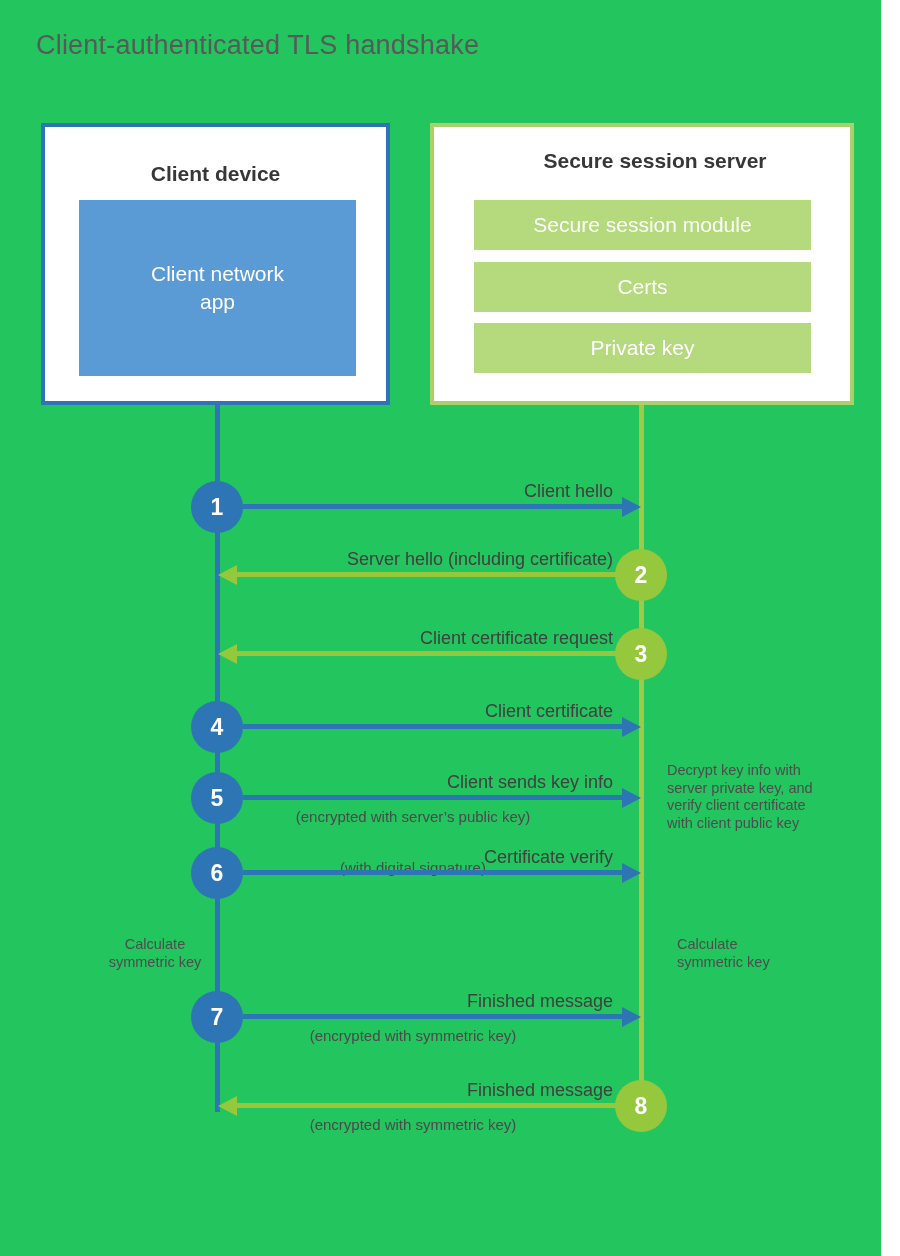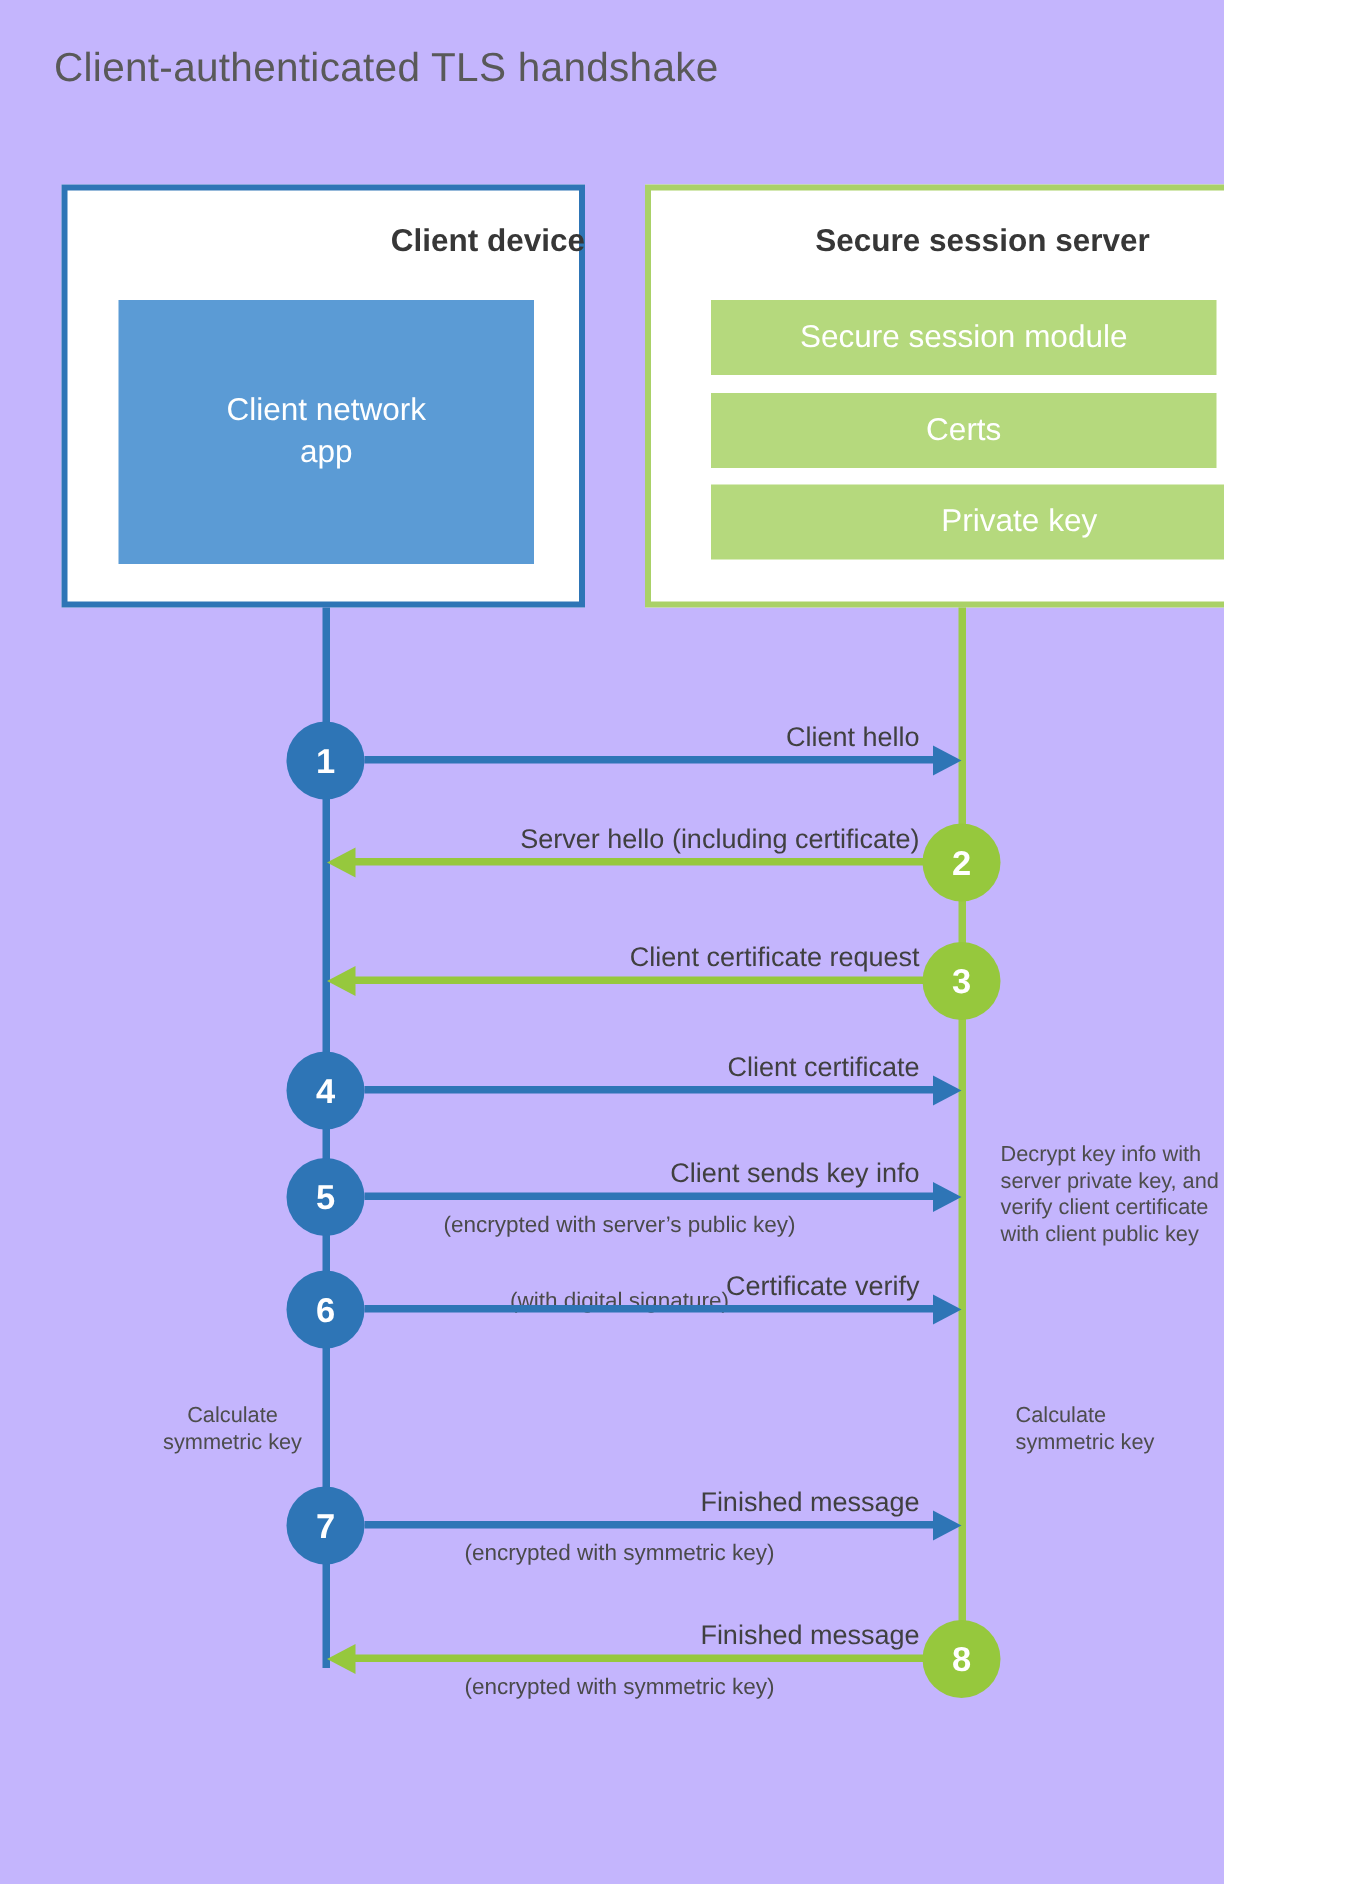--- a/index.html
+++ b/index.html
@@ -1,20 +1,20 @@
 <!DOCTYPE html>
 <html><head>
 <meta charset="utf-8">
 <style>
   html, body { margin: 0; padding: 0; background: #ffffff; }
   .canvas {
     position: relative;
-    width: 816px;
+    width: 881px;
     height: 1256px;
-    background: #c4b5fd;
+    background: #22c55e;
     font-family: "Liberation Sans", sans-serif;
     overflow: hidden;
   }
 
   .page-title {
     position: absolute;
     left: 36px; top: 30px;
     font-size: 27px;
     font-weight: 400;
     color: #595959;
@@ -25,21 +25,21 @@
   .entity-box { position: absolute; box-sizing: border-box; background: #ffffff; }
   .client-box { left: 41px; top: 123px; width: 349px; height: 282px; border: 4px solid #2e75b6; }
   .server-box { left: 430px; top: 123px; width: 424px; height: 282px; border: 4px solid #aad167; }
   .box-heading {
     position: absolute;
     text-align: center;
     font-weight: 700;
     font-size: 21px;
     color: #373737;
   }
-  .client-heading { left: 41px; top: 149px; width: 349px; text-align: right; }
+  .client-heading { left: 41px; top: 162px; width: 349px; }
   .server-heading { left: 430px; top: 149px; width: 424px; margin-left: 13px; }
 
   .client-app-rect {
     position: absolute;
     left: 79px; top: 200px; width: 277px; height: 176px;
     background: #5b9bd5;
     display: flex; align-items: center; justify-content: center;
   }
   .client-app-rect span {
     display: block; width: 165px;
@@ -115,21 +115,21 @@
   <div class="entity-box client-box"></div>
   <div class="box-heading client-heading">Client device</div>
   <div class="client-app-rect">
     <span>Client network app</span>
   </div>
 
   <div class="entity-box server-box"></div>
   <div class="box-heading server-heading">Secure session server</div>
   <div class="server-bar" style="top:262px;">Certs</div>
   <div class="server-bar" style="top:200px;">Secure session module</div>
-  <div class="server-bar" style="top:323px;padding-left:37px;">Private key</div>
+  <div class="server-bar" style="top:323px;">Private key</div>
 
   <div class="vline blue"></div>
   <div class="vline green"></div>
 
   <div class="msg-label" style="top:480px;">Client hello</div>
   <div class="arrow-line blue" style="left:243px; top:504px; width:379px;"></div>
   <div class="arrow-head right blue" style="left:622px; top:497px;"></div>
   <div class="step-circle blue" style="left:191px; top:481px;">
     <span>1</span>
   </div>

